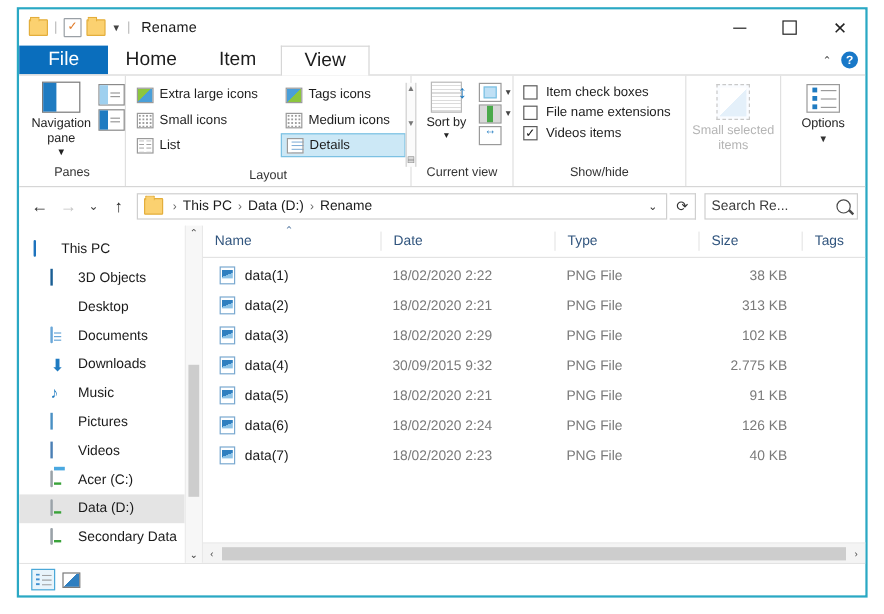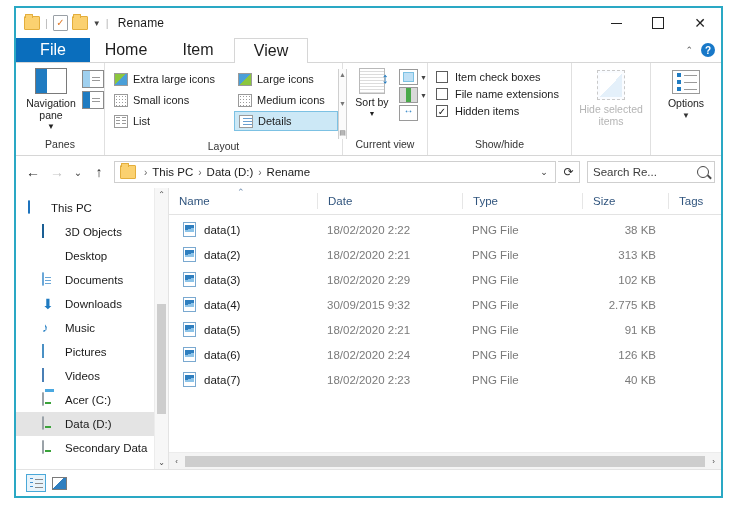--- a/index.html
+++ b/index.html
@@ -530,21 +530,21 @@
 
     <div class="rgroup g-layout">
       <div class="rgroup-body">
         <div class="layout-grid">
           <div class="litem">
             <span class="li-ico photo"></span>
             <span>Extra large icons</span>
           </div>
           <div class="litem">
             <span class="li-ico photo2"></span>
-            <span>Large icons</span>
+            <span>Tags icons</span>
           </div>
           <div class="litem">
             <span class="li-ico dots"></span>
             <span>Small icons</span>
           </div>
           <div class="litem">
             <span class="li-ico dots"></span>
             <span>Medium icons</span>
           </div>
           <div class="litem">
@@ -597,33 +597,33 @@
           <label class="chkrow">
             <span class="chkbox"></span>
             <span>Item check boxes</span>
           </label>
           <label class="chkrow">
             <span class="chkbox"></span>
             <span>File name extensions</span>
           </label>
           <label class="chkrow">
             <span class="chkbox">✓</span>
-            <span>Hidden items</span>
+            <span>Videos items</span>
           </label>
         </div>
       </div>
       <div class="rgroup-label">Show/hide</div>
     </div>
 
     <div class="rgroup g-hidesel">
       <div class="rgroup-body">
         <div class="hidesel-inner">
           <div class="hidesel-btn">
             <span class="hidesel-ico"></span>
-            <span>Hide selected items</span>
+            <span>Small selected items</span>
           </div>
         </div>
       </div>
       <div class="rgroup-label"></div>
     </div>
 
     <div class="rgroup g-options">
       <div class="rgroup-body">
         <div class="opt-inner">
           <div class="opt-btn">

